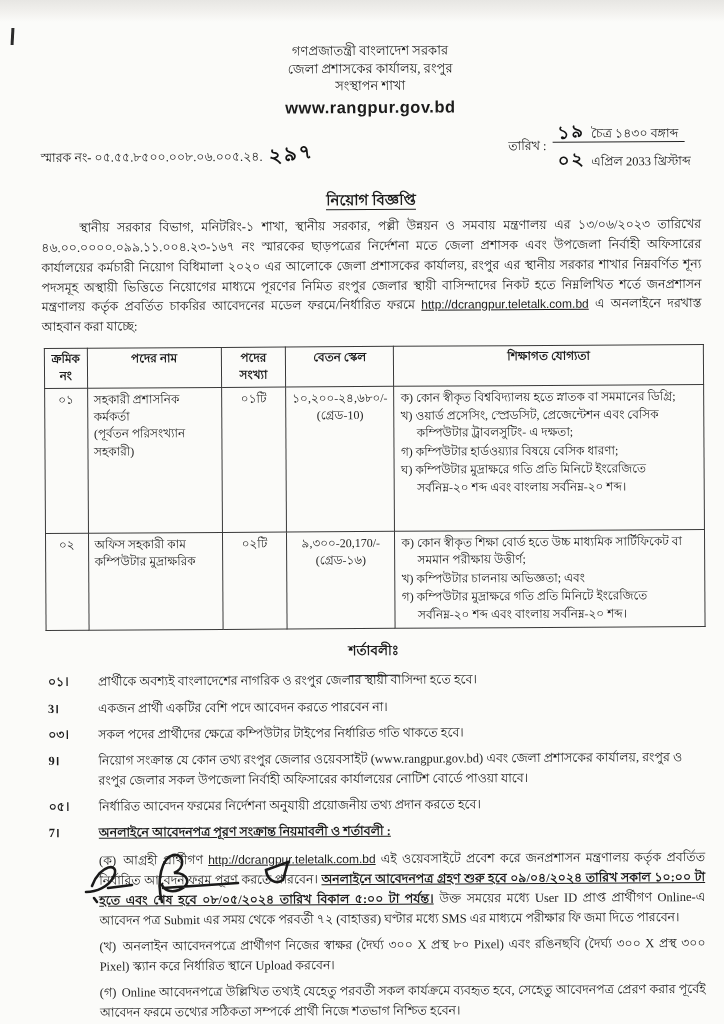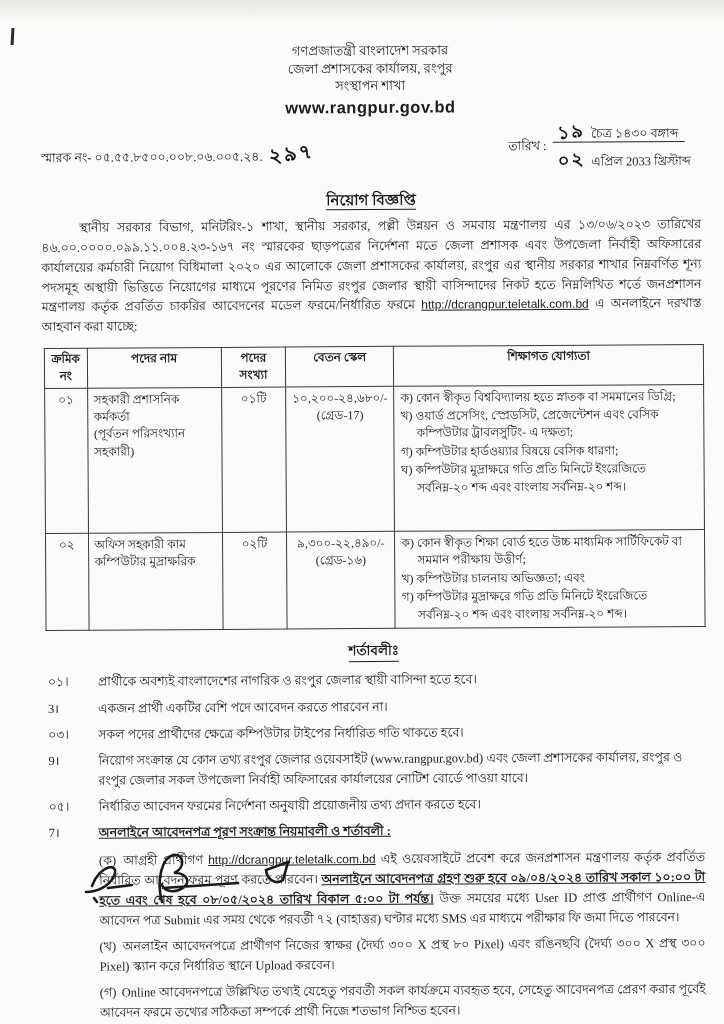--- a/index.html
+++ b/index.html
@@ -52,23 +52,23 @@
   th{font-weight:bold;text-align:center;padding:2px 4px;}
   .c-serial{width:6.5%;text-align:center;margin-top:44px;}
   .c-name{width:21%;}
   .c-count{width:10%;text-align:center;}
   .c-scale{width:13.5%;text-align:center;}
   .c-qual{width:49%;}
   .qline{padding-left:16px;text-indent:-16px;margin-bottom:1px;}
   .row-pad2{height:30px;}
   
   .cond-heading{text-align:center;font-weight:bold;margin:12px 0 10px 0;font-size:13.5px;}
-  .cond-heading span{border-bottom:1.5px solid #1c1c1c;padding-bottom:3px;}
+  .cond-heading span{border-bottom:1.5px solid #1c1c1c;padding-bottom:17px;}
   .cond{display:grid;grid-template-columns:50px 1fr;margin:0 0 7px 4px;line-height:1.55;}
-  .cnum{font-weight:normal;}
+  .cnum{font-weight:bold;}
   .bu{font-weight:bold;text-decoration:underline;}
   .sub{margin-left:54px;margin-top:2px;}
   .subitem{margin-bottom:6px;text-align:justify;line-height:1.6;}
   .sub-label{margin-right:2px;}
   
   .sig{position:absolute;left:70px;top:846px;}
 </style>
 </head>
 <body>
 
@@ -117,39 +117,39 @@
       </tr>
       <tr>
         <td class="c-serial">০১</td>
         <td class="c-name">
           <div>সহকারী প্রশাসনিক কর্মকর্তা</div>
           <div>(পূর্বতন পরিসংখ্যান সহকারী)</div>
         </td>
         <td class="c-count">০১টি</td>
         <td class="c-scale">
           <div>১০,২০০-২৪,৬৮০/-</div>
-          <div>(গ্রেড-17)</div>
+          <div>(গ্রেড-10)</div>
         </td>
         <td class="c-qual">
           <div class="qline">ক) কোন স্বীকৃত বিশ্ববিদ্যালয় হতে স্নাতক বা সমমানের ডিগ্রি;</div>
           <div class="qline">খ) ওয়ার্ড প্রসেসিং, স্প্রেডসিট, প্রেজেন্টেশন এবং বেসিক কম্পিউটার ট্রাবলসুটিং- এ দক্ষতা;</div>
           <div class="qline">গ) কম্পিউটার হার্ডওয়্যার বিষয়ে বেসিক ধারণা;</div>
           <div class="qline">ঘ) কম্পিউটার মুদ্রাক্ষরে গতি প্রতি মিনিটে ইংরেজিতে সর্বনিম্ন-২০ শব্দ এবং বাংলায় সর্বনিম্ন-২০ শব্দ।</div>
           <div class="row-pad2"></div>
         </td>
       </tr>
       <tr>
         <td class="c-serial">০২</td>
         <td class="c-name">
           <div>অফিস সহকারী কাম</div>
           <div>কম্পিউটার মুদ্রাক্ষরিক</div>
         </td>
         <td class="c-count">০২টি</td>
         <td class="c-scale">
-          <div>৯,৩০০-২২,৪৯০/-</div>
+          <div>৯,৩০০-20,170/-</div>
           <div>(গ্রেড-১৬)</div>
         </td>
         <td class="c-qual">
           <div class="qline">ক) কোন স্বীকৃত শিক্ষা বোর্ড হতে উচ্চ মাধ্যমিক সার্টিফিকেট বা সমমান পরীক্ষায় উত্তীর্ণ;</div>
           <div class="qline">খ) কম্পিউটার চালনায় অভিজ্ঞতা; এবং</div>
           <div class="qline">গ) কম্পিউটার মুদ্রাক্ষরে গতি প্রতি মিনিটে ইংরেজিতে সর্বনিম্ন-২০ শব্দ এবং বাংলায় সর্বনিম্ন-২০ শব্দ।</div>
         </td>
       </tr>
     </tbody>
   </table>

